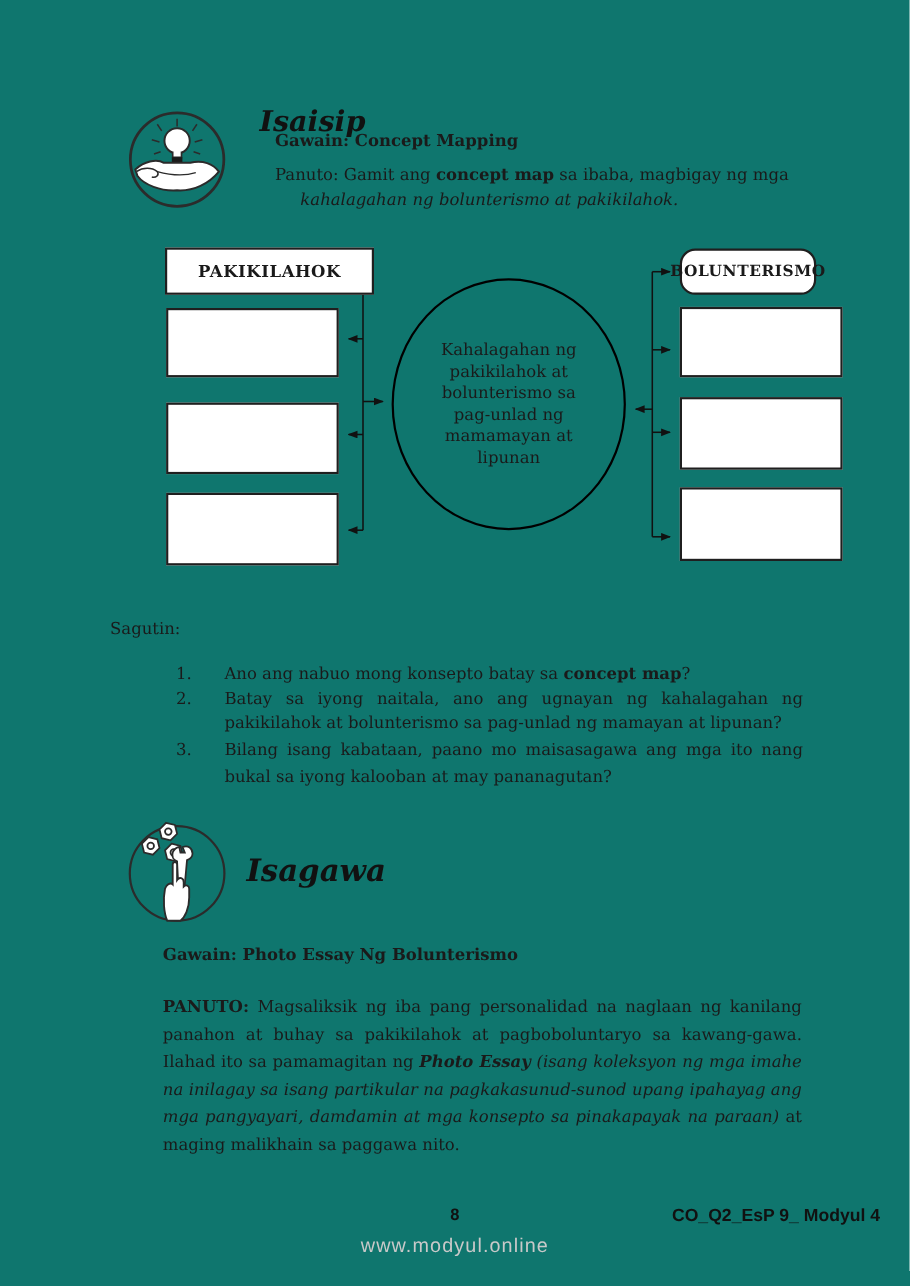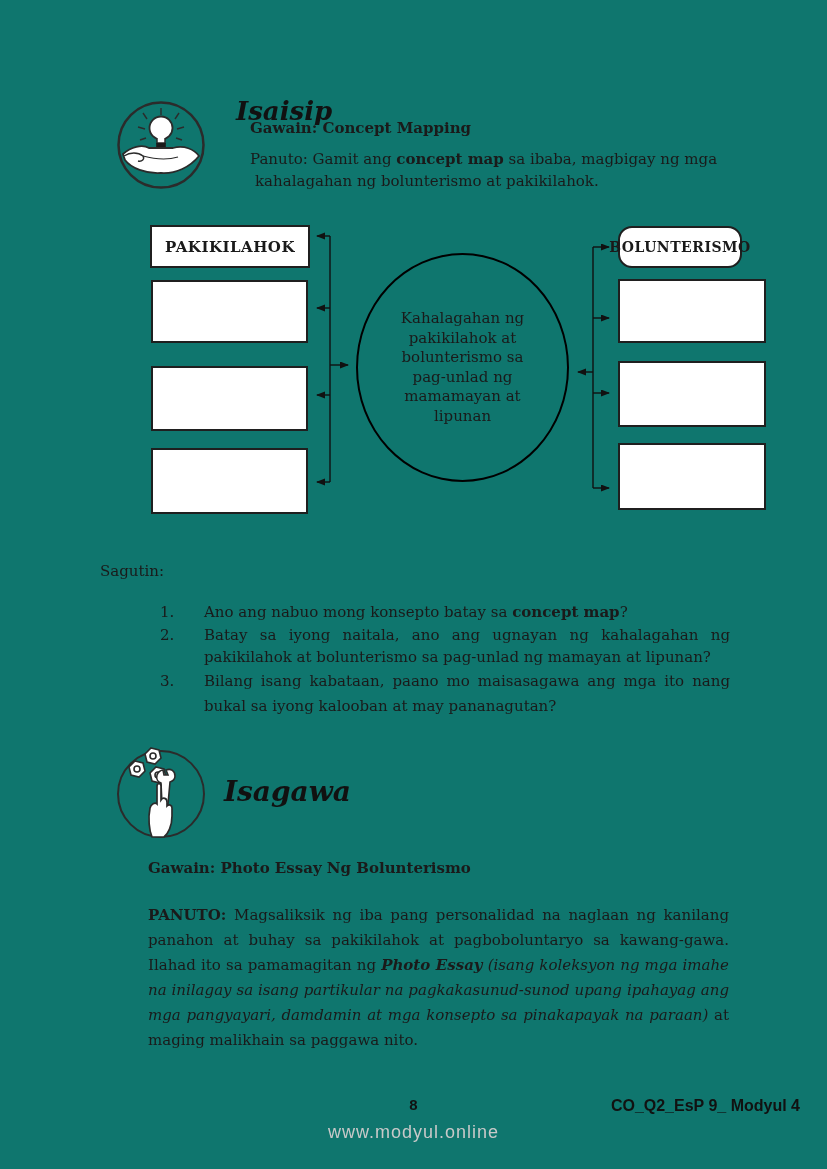--- a/index.html
+++ b/index.html
@@ -67,21 +67,21 @@
     <path d="M7,55 C15,48 26,45 33,49 L57,49 C68,46 78,50 83,57 C74,68 60,75 45,74 C30,75 15,69 9,61 Z" fill="#fff" stroke="#2b2b2b" stroke-width="1.8"></path>
     <path d="M8,57 C14,53 22,53 27,57 C29,60 26,63 22,62" fill="#fff" stroke="#2b2b2b" stroke-width="1.4"></path>
     <path d="M27,57 C38,60 52,61 62,58" fill="none" stroke="#2b2b2b" stroke-width="1.2"></path>
   </svg>
 
   <div class="abs module-title" style="left:236px;top:96px;">Isaisip</div>
   <div class="abs gawain" style="left:250px;top:119px;">Gawain: Concept Mapping</div>
   <div class="abs panuto-line" style="left:250px;top:150px;">
     <span>Panuto: Gamit ang </span><span class="b">concept map</span><span> sa ibaba, magbigay ng mga</span>
   </div>
-  <div class="abs panuto-line" style="left:255px;top:172px;">kahalagahan ng bolunterismo at pakikilahok.</div>
+  <div class="abs panuto-line" style="left:273px;top:172px;font-style:italic;">kahalagahan ng bolunterismo at pakikilahok.</div>
 
   <svg class="connectors" width="827" height="560" viewBox="0 0 827 560">
     <defs>
       <marker id="arr" markerWidth="9" markerHeight="8" refX="8" refY="3.5" orient="auto" markerUnits="userSpaceOnUse">
         <path d="M0,0 L9,3.5 L0,7 Z" fill="#111"></path>
       </marker>
     </defs>
     <g stroke="#111" stroke-width="1.4" fill="none">
 
       <line x1="330" y1="236" x2="330" y2="482"></line>
@@ -93,21 +93,21 @@
 
       <line x1="593" y1="247" x2="593" y2="488"></line>
       <line x1="593" y1="247" x2="609" y2="247" marker-end="url(#arr)"></line>
       <line x1="593" y1="318" x2="609" y2="318" marker-end="url(#arr)"></line>
       <line x1="593" y1="393" x2="609" y2="393" marker-end="url(#arr)"></line>
       <line x1="593" y1="488" x2="609" y2="488" marker-end="url(#arr)"></line>
       <line x1="593" y1="372" x2="578" y2="372" marker-end="url(#arr)"></line>
     </g>
   </svg>
 
-  <div class="cm-box" style="left:150px;top:225px;width:160px;height:43px;">
+  <div class="cm-box" style="left:150px;top:225px;width:190px;height:43px;">
     <span class="cm-label">PAKIKILAHOK</span>
   </div>
   <div class="cm-box" style="left:151px;top:280px;width:157px;height:63px;"></div>
   <div class="cm-box" style="left:151px;top:366px;width:157px;height:65px;"></div>
   <div class="cm-box" style="left:151px;top:448px;width:157px;height:66px;"></div>
 
   <div class="cm-box" style="left:618px;top:226px;width:124px;height:42px;border-radius:14px;">
     <span class="cm-label" style="font-size:14px;">BOLUNTERISMO</span>
   </div>
   <div class="cm-box" style="left:618px;top:279px;width:148px;height:64px;"></div>

